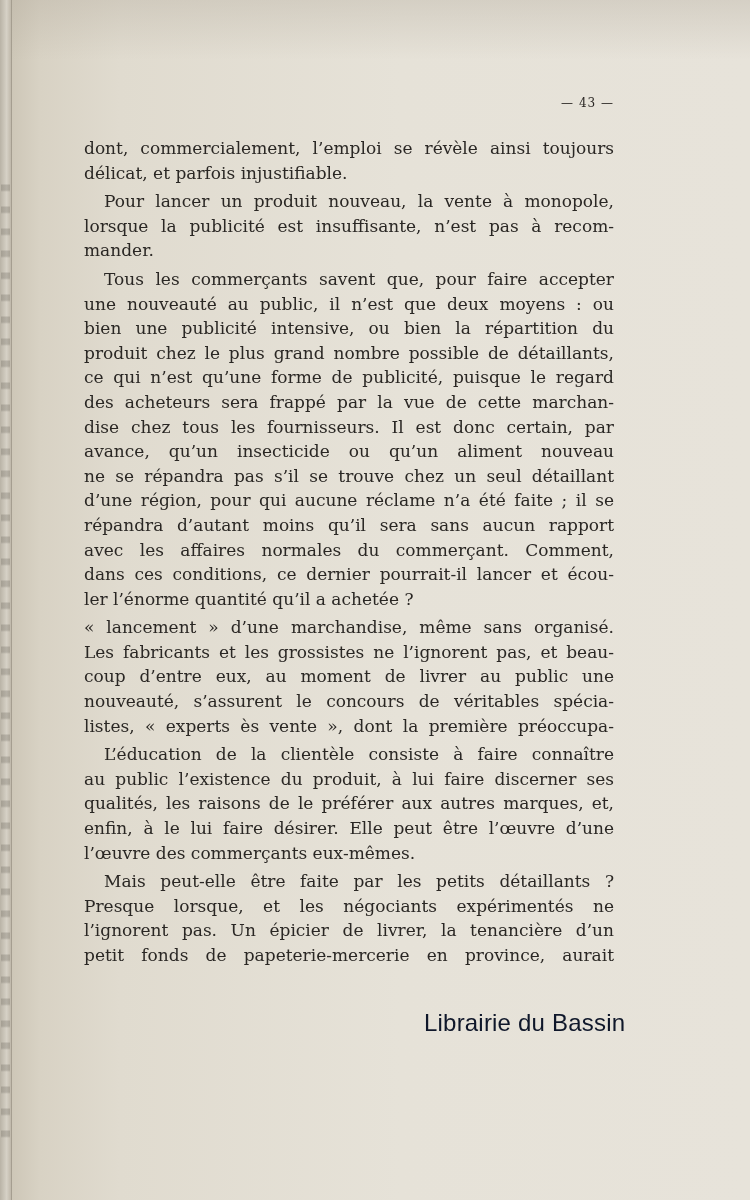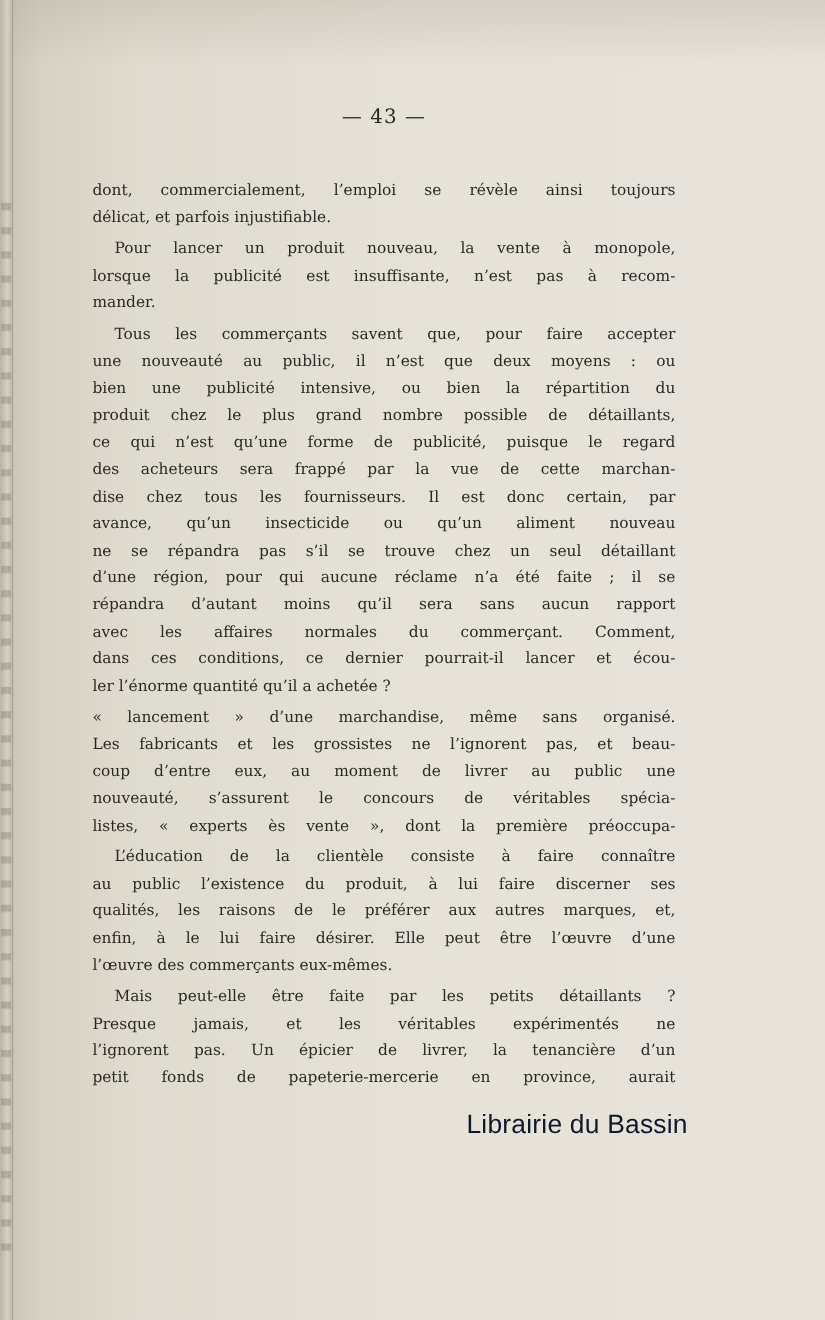--- a/index.html
+++ b/index.html
@@ -38,28 +38,28 @@
       opacity: 0.7;
     }
     .page {
       position: absolute;
       left: 84px;
       top: 96px;
       width: 530px;
       color: #2a2724;
     }
     .page-number {
-      text-align: center;
-      font-size: 18px;
+      text-align: right;
+      font-size: 12px;
       margin-left: 0;
-      margin-bottom: 44px;
+      margin-bottom: 26px;
       letter-spacing: 1px;
     }
     .line {
-      font-size: 14px;
+      font-size: 17px;
       line-height: 24.6px;
       white-space: nowrap;
       text-align: justify;
       text-align-last: justify;
       display: block;
     }
     .line.last {
       text-align-last: left;
     }
     .line.indent {
@@ -123,20 +123,20 @@
       </div>
       <div class="para">
         <span class="line indent">L’éducation de la clientèle consiste à faire connaître</span>
         <span class="line">au public l’existence du produit, à lui faire discerner ses</span>
         <span class="line">qualités, les raisons de le préférer aux autres marques, et,</span>
         <span class="line">enfin, à le lui faire désirer. Elle peut être l’œuvre d’une</span>
         <span class="line last">l’œuvre des commerçants eux-mêmes.</span>
       </div>
       <div class="para">
         <span class="line indent">Mais peut-elle être faite par les petits détaillants ?</span>
-        <span class="line">Presque jamais, et les véritables expérimentés ne</span>
+        <span class="line">Presque lorsque, et les négociants expérimentés ne</span>
         <span class="line">l’ignorent pas. Un épicier de livrer, la tenancière d’un</span>
         <span class="line">petit fonds de papeterie-mercerie en province, aurait</span>
       </div>
     </div>
 </div>
 
 <div class="watermark">Librairie du Bassin</div>
 
 </body></html>

